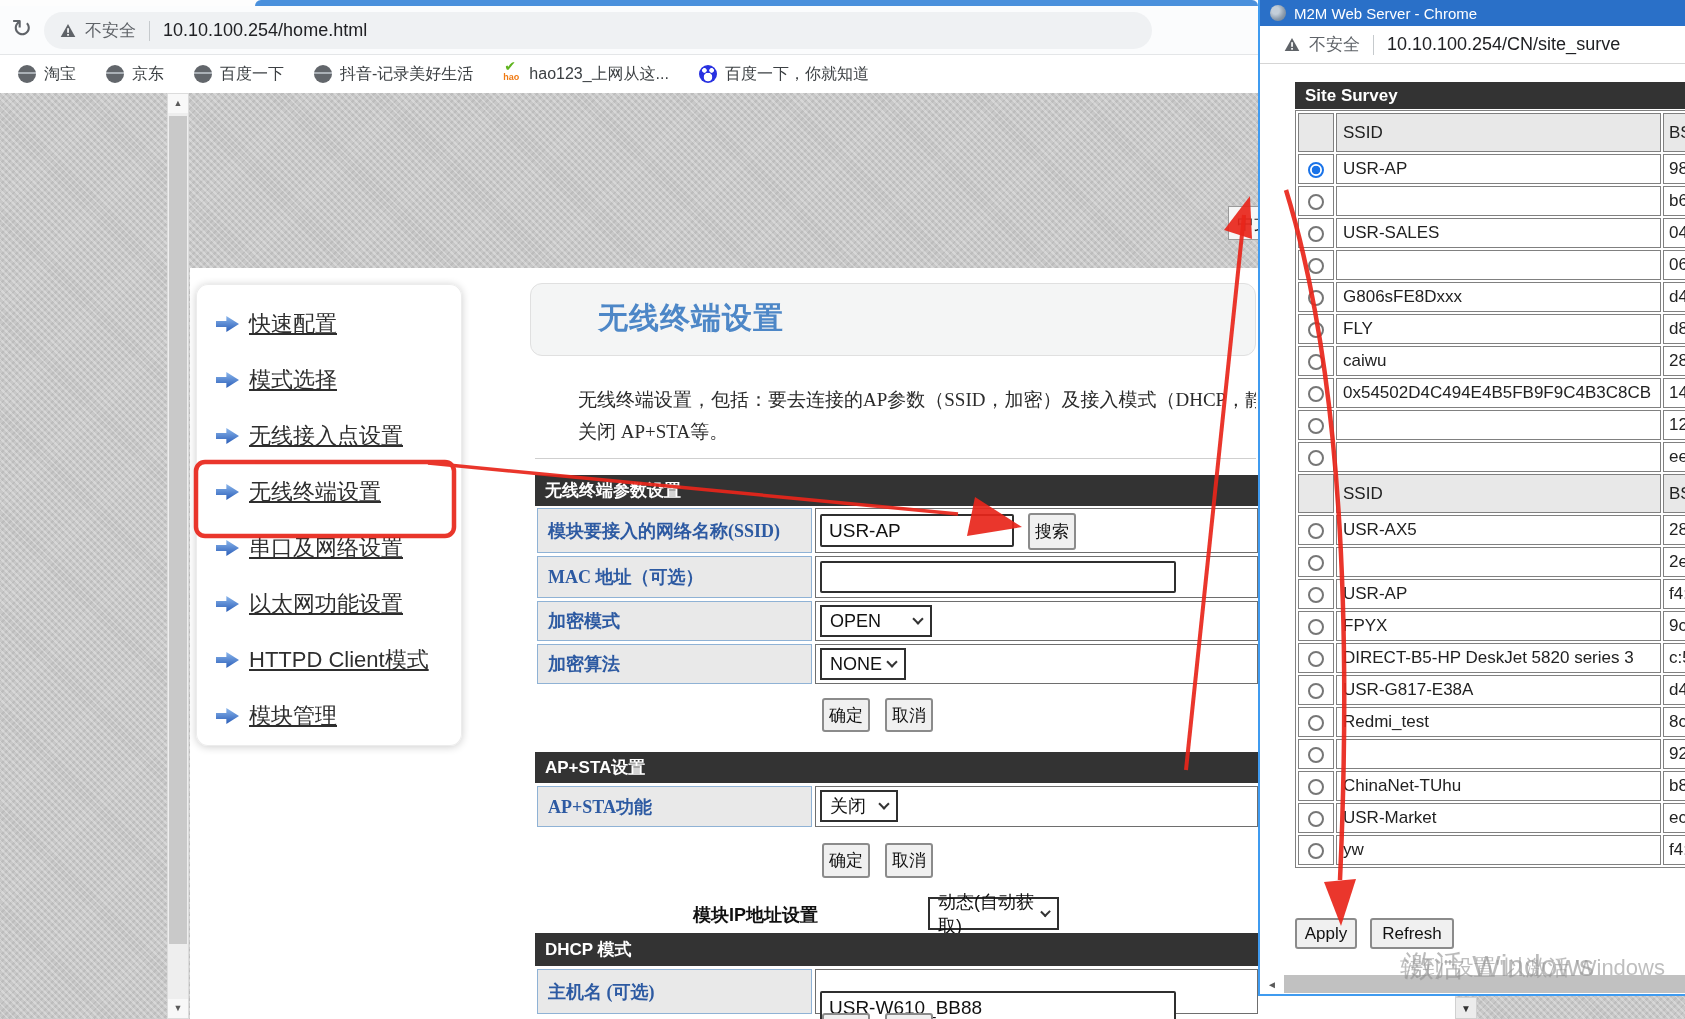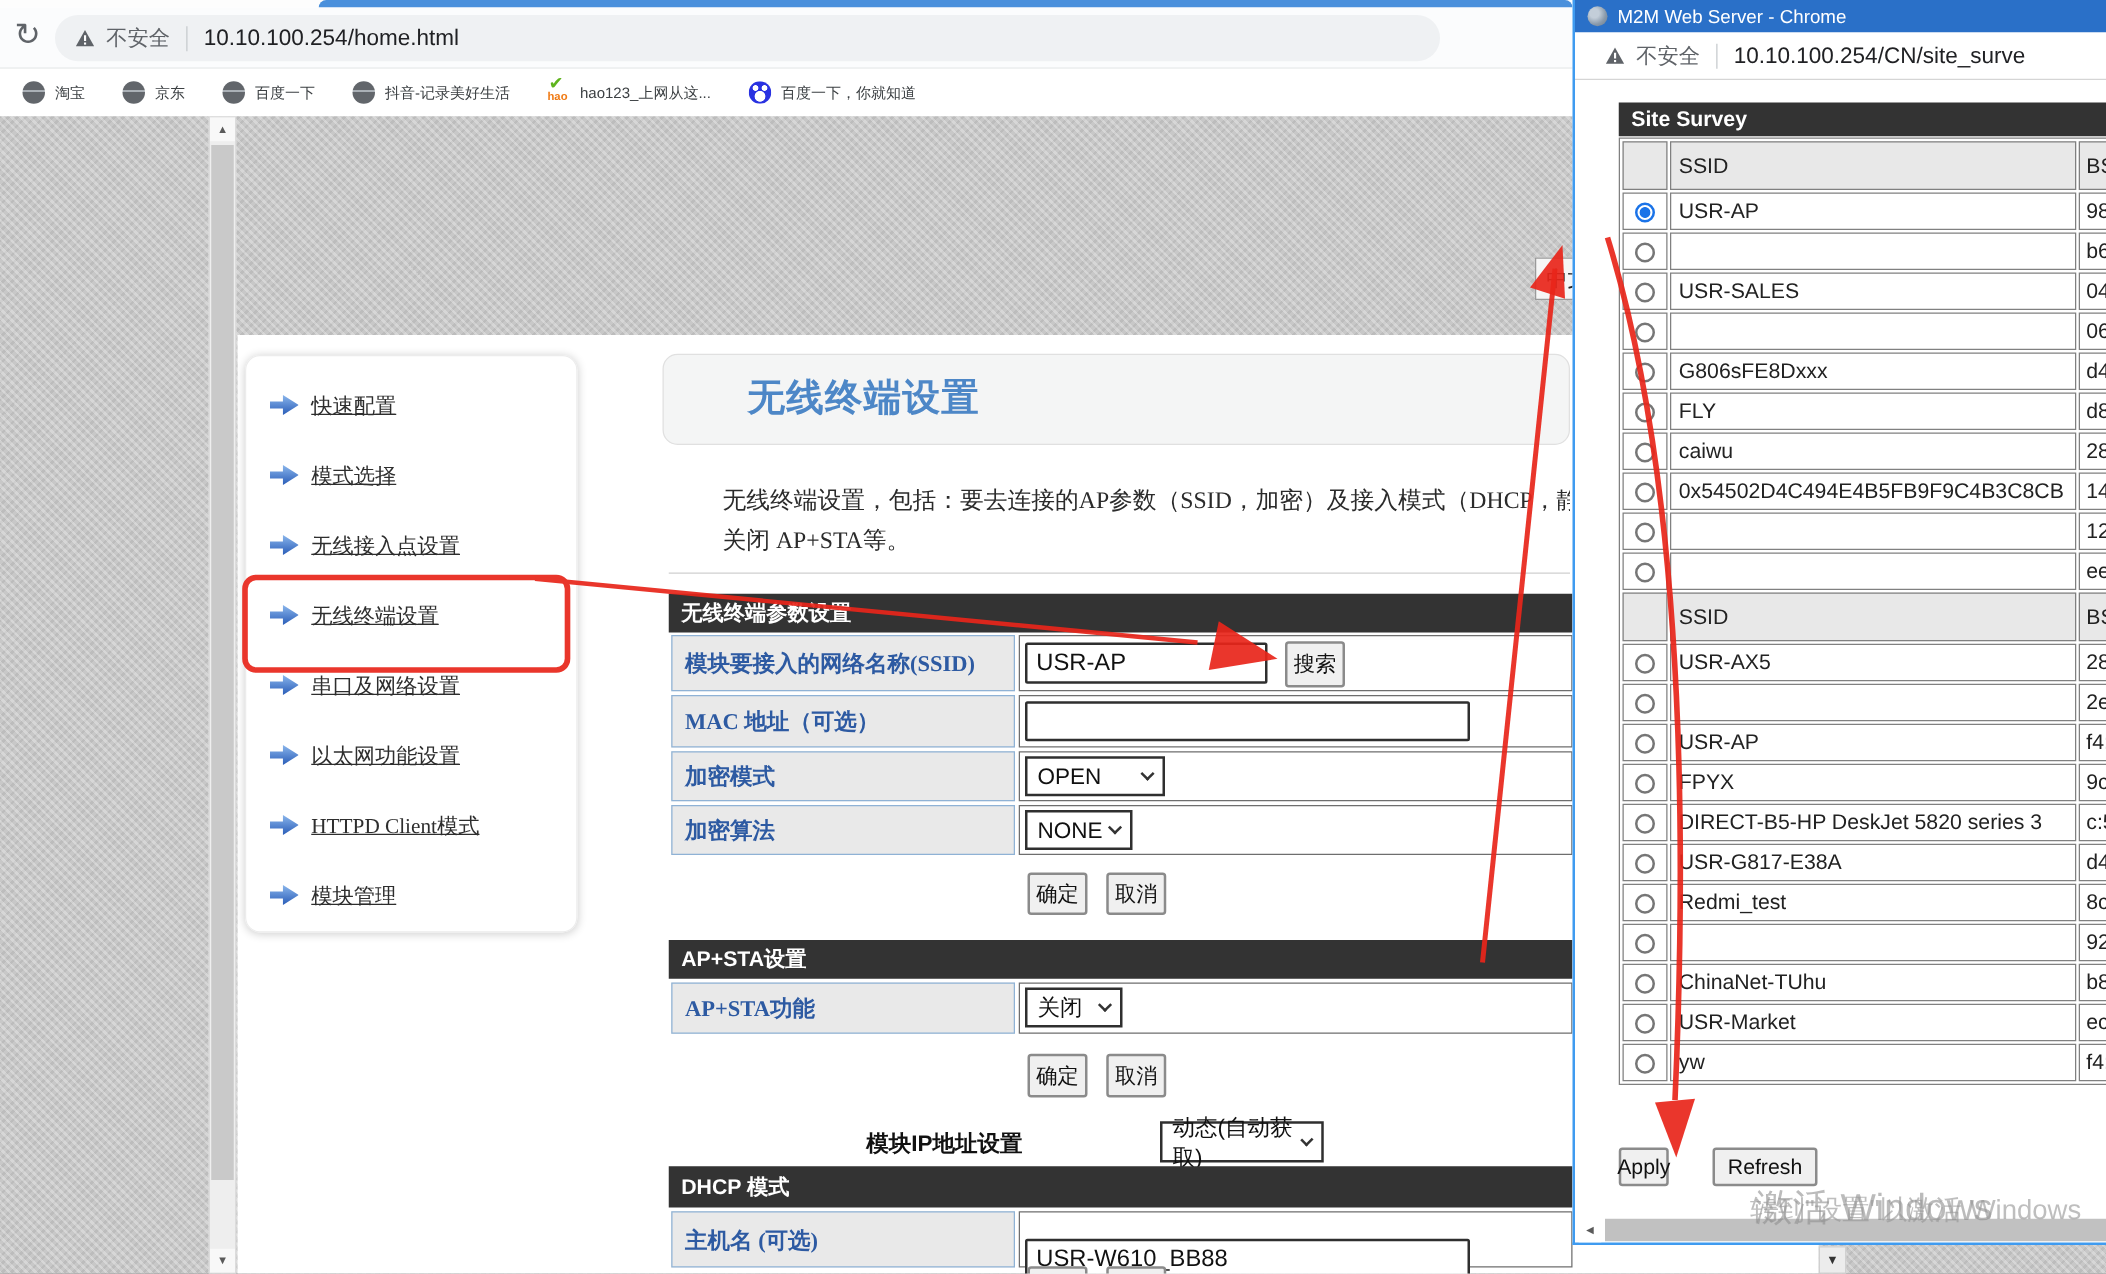--- a/index.html
+++ b/index.html
@@ -17,21 +17,21 @@
   .reload { left:8px; top:13px; width:28px; height:30px; font-size:25px; color:#5f6368; text-align:center; line-height:30px; }
   .omnibox { left:44px; top:12px; width:1108px; height:37px; border-radius:19px; background:#eff1f3;
              display:flex; align-items:center; padding:0 16px; }
   .warn-tri { width:16px; height:15px; flex:0 0 auto; }
   .sec-text { color:#5f6368; font-size:17px; margin-left:9px; white-space:nowrap; }
   .omni-div { width:1px; height:20px; background:#c6cacd; margin:0 13px; }
   .omni-url { color:#202124; font-size:18px; white-space:nowrap; }
 
   .bookmarks { left:0; top:55px; width:1685px; height:38px; background:#ffffff;
                display:flex; align-items:center; padding-left:18px; gap:30px; }
-  .bm-item { display:flex; align-items:center; gap:8px; color:#3c4043; font-size:12px; white-space:nowrap; }
+  .bm-item { display:flex; align-items:center; gap:8px; color:#3c4043; font-size:16px; white-space:nowrap; }
   .bm-ic { width:18px; height:18px; border-radius:50%; position:relative; flex:0 0 auto; }
   .icon-globe { background:linear-gradient(#62666b 0 7px,#aab0b6 7px 9px,#62666b 9px); border-radius:50%; }
   .icon-hao { border-radius:0; background:transparent; }
   .icon-hao::before { content:"✔"; position:absolute; left:1px; top:-7px; color:#5fb41e; font-size:14px; font-weight:bold; }
   .icon-hao::after { content:"hao"; position:absolute; left:0px; top:7px; color:#f07a13; font-size:9px; font-weight:bold; }
   .icon-baidu { background:
       radial-gradient(circle at 30% 30%, #fff 0 2px, transparent 2.6px),
       radial-gradient(circle at 70% 30%, #fff 0 2px, transparent 2.6px),
       radial-gradient(circle at 50% 67%, #fff 0 4px, transparent 4.6px), #2932e1; }
 
@@ -47,21 +47,21 @@
   .sb-thumb { position:absolute; left:1px; top:22px; width:18px; height:828px; background:#c9c9c9; }
   .white-page { left:190px; top:268px; width:1265px; height:751px; background:#ffffff; }
 
   
   .menu-panel { left:196px; top:284px; width:266px; height:462px; background:#fff; border-radius:12px;
                 box-shadow:0 1px 8px rgba(0,0,0,.20), inset 0 0 0 1px #ececec; }
   .menu-item { display:flex; align-items:center; gap:10px; height:26px; }
   .arrow-ic { width:23px; height:16px; flex:0 0 auto;
     background:linear-gradient(#8ab6ec,#2a5db8);
     clip-path:polygon(0 32%,45% 32%,45% 0,100% 50%,45% 100%,45% 68%,0 68%); }
-  .menu-label { font-family:Liberation Serif, serif; font-size:17px; color:#2e2e2e;
+  .menu-label { font-family:Liberation Sans, sans-serif; font-size:22px; color:#2e2e2e;
                 text-decoration:underline; white-space:nowrap; }
   .lang-btn { left:1228px; top:206px; width:52px; height:34px; background:#f6f6f6; border:1px solid #9a9a9a;
               font-size:17px; color:#222; display:flex; align-items:center; justify-content:center; }
 
   
   .title-panel { left:530px; top:283px; width:726px; height:73px; background:#f4f5f5;
                  border:1px solid #e0e0e0; border-radius:12px; }
   .page-title { left:598px; top:298px; font-size:30px; font-weight:bold; color:#4d87c7; letter-spacing:1px; }
   .desc { left:578px; width:678px; font-family:"Liberation Serif","DejaVu Serif",serif; font-size:19px;
           color:#2b2b2b; white-space:nowrap; overflow:hidden; }
@@ -448,21 +448,21 @@
 
           <tr>
             <td class="c-radio"><span class="radio"></span></td>
             <td class="c-ssid">yw</td>
             <td class="c-bssid">f4:</td>
           </tr>
 
       </tbody>
     </table>
 
-    <div class="pp-btn" style="left:35px; top:918px; width:40px; height:31px;">Apply</div>
+    <div class="pp-btn" style="left:35px; top:918px; width:62px; height:31px;">Apply</div>
     <div class="pp-btn" style="left:110px; top:918px; width:84px; height:31px;">Refresh</div>
 
     <div class="hs-arrow">◄</div>
     <div class="hs-thumb"></div>
   </div>
 
   <div class="abs wm1">激活 Windows</div>
   <div class="abs wm2">转到"设置"以激活 Windows</div>
 
   <svg id="annot" width="1685" height="1019" viewBox="0 0 1685 1019">

